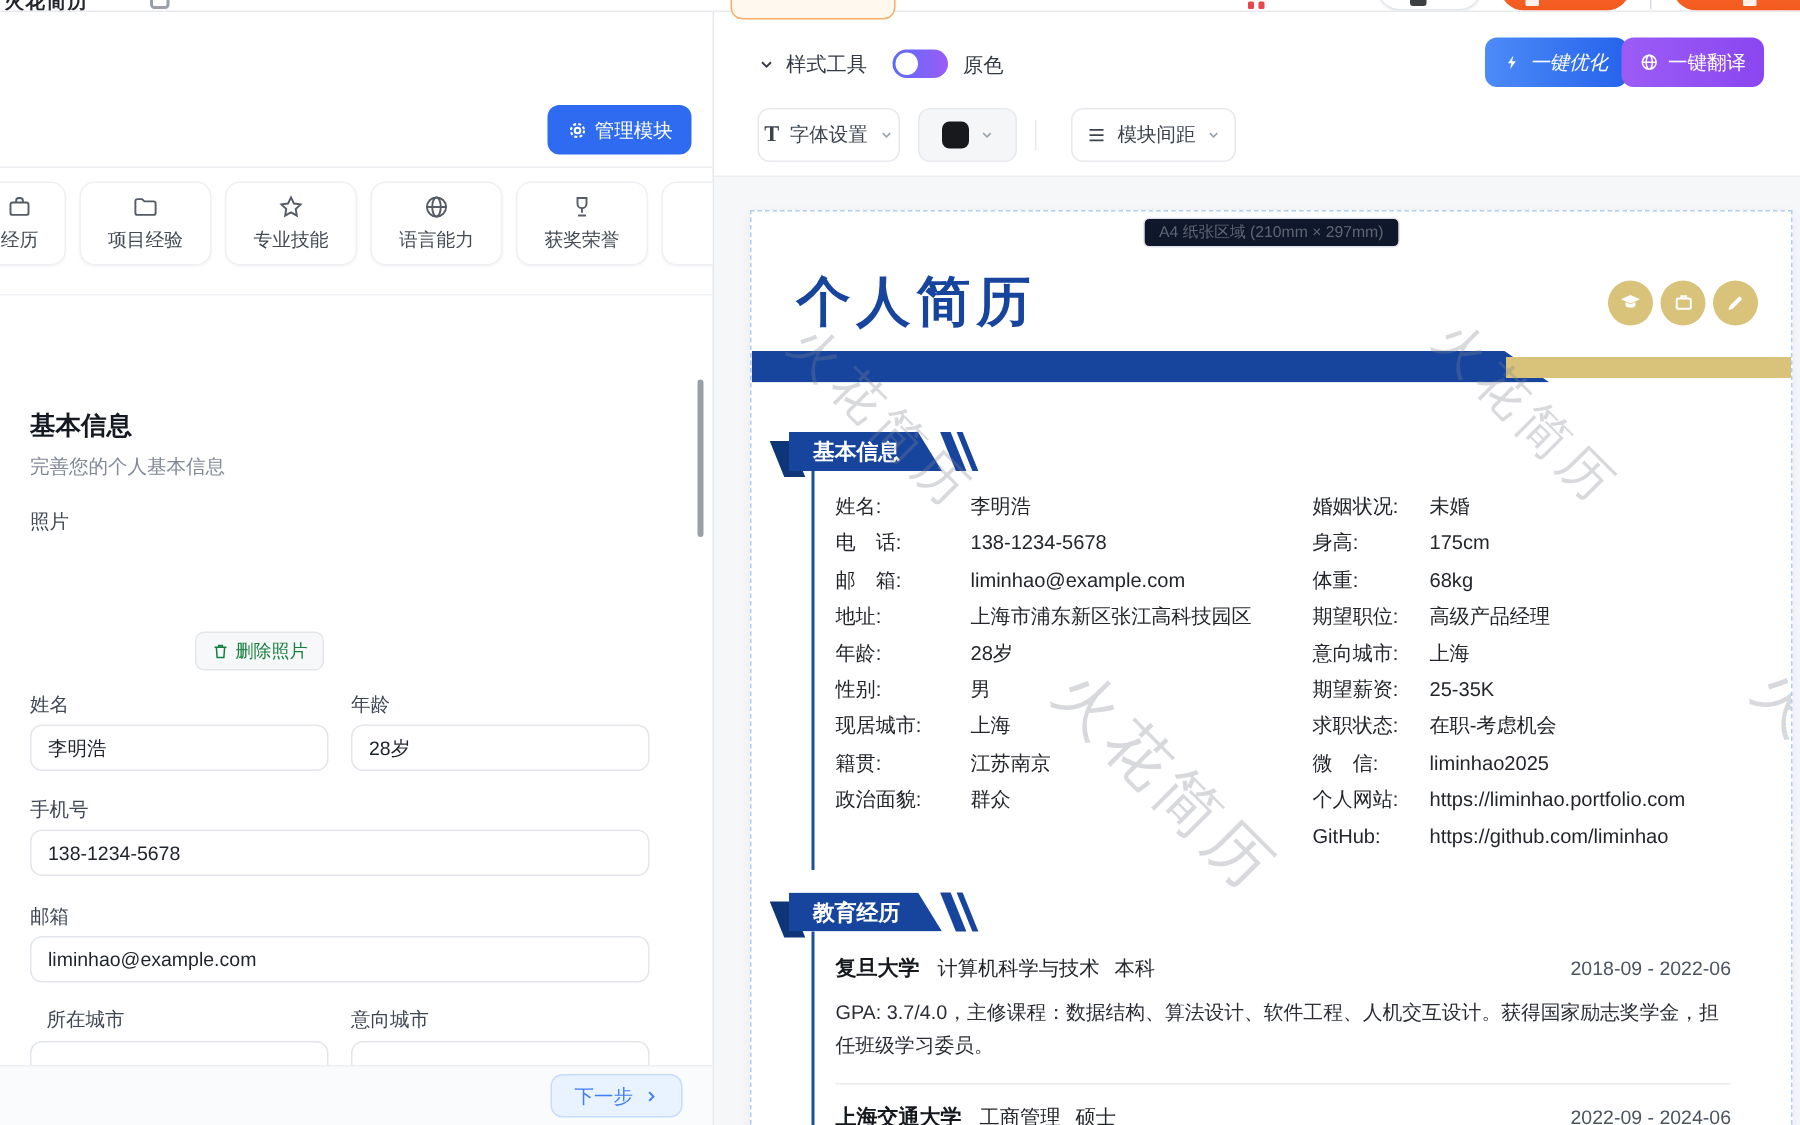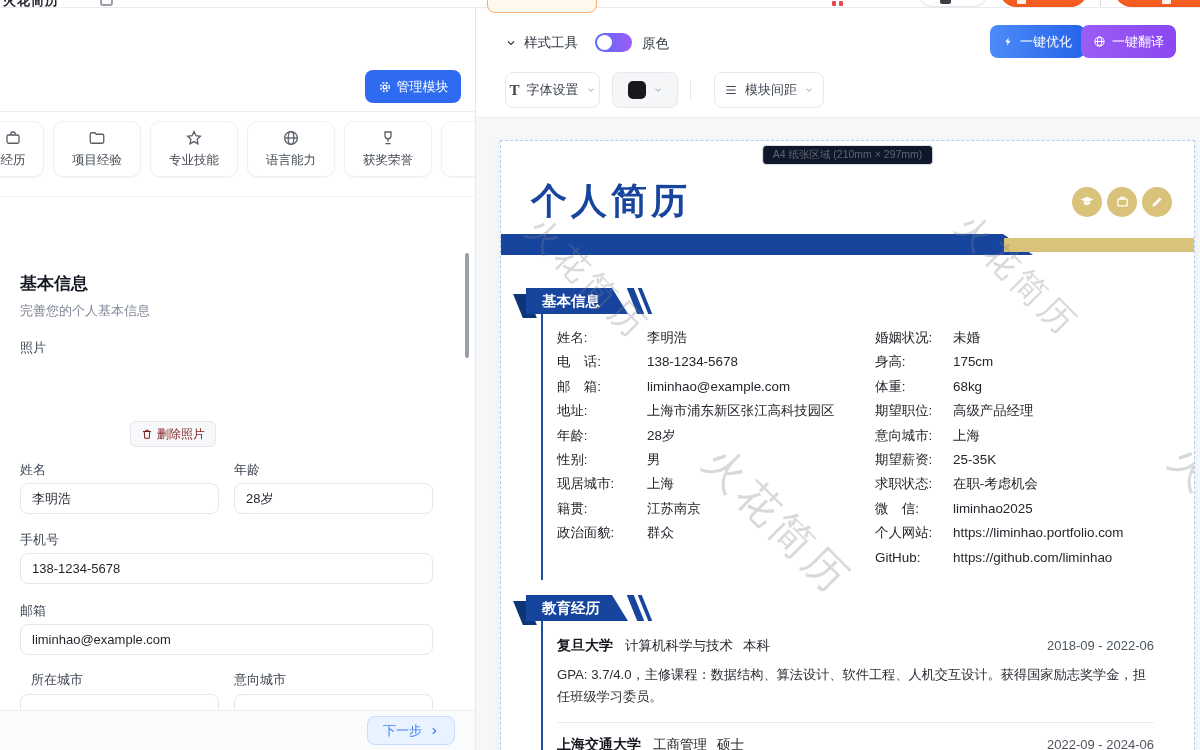--- a/index.html
+++ b/index.html
@@ -39,41 +39,41 @@
   .lp-divider { position:absolute; top:188px; left:0; right:0; border-top:1px solid #f0f1f4; }
 
   .form-title { position:absolute; left:20px; top:264px; font-size:17px; font-weight:bold; color:#141821; }
   .form-sub   { position:absolute; left:20px; top:294px; font-size:13px; color:#818896;text-align:right; }
   .photo-label{ position:absolute; left:20px; top:331px; font-size:13px; color:#3f4654; }
   .upload-box { position:absolute; left:20px; top:352px; width:82px; height:86px; border:2px dashed #d4d8df;
     border-radius:8px; display:flex; flex-direction:column; align-items:center; justify-content:center;
     gap:5px; color:#596070; cursor:pointer; background:#fff; }
   .upload-box span { font-size:10.5px; color:#6a7180; }
   .delete-btn { position:absolute; left:130px; top:413px; height:26px; padding:0 10px; border:1px solid #e3e6eb;
-    border-radius:6px; background:#f7f8fa; font-size:12px; color:#7f1d1d; display:flex; align-items:center; gap:4px; cursor:pointer; }
+    border-radius:6px; background:#f7f8fa; font-size:12px; color:#15803d; display:flex; align-items:center; gap:4px; cursor:pointer; }
   .fld-label { position:absolute; font-size:13px; color:#3f4654; }
   .lp-input { position:absolute; height:31px; border:1px solid #e3e6eb; border-radius:8px; padding:0 11px;
     font-size:13px; color:#1f232b; background:#fff; font-family:inherit; }
   .lp-footer { position:absolute; bottom:0; left:0; right:0; height:40px; background:#fafbfd; border-top:1px solid #edeff3; }
   .next-btn { position:absolute; right:20px; top:5px; width:88px; height:29px; border-radius:8px; background:#e9f2ff;
     border:1px solid #c6ddff; color:#3f7ef7; font-size:13px; display:flex; align-items:center; justify-content:center; gap:7px; cursor:pointer; }
   .lp-scroll-thumb { position:absolute; right:6px; top:245px; width:4px; height:105px; background:#9aa0a8; border-radius:2px; }
 
   
   .right-panel { position:absolute; top:8px; left:476px; width:724px; height:742px; background:#f6f7f9; }
   .rp-toolbar { position:relative; height:110px; background:#fff; border-bottom:1px solid #eceef1; }
   .style-tools { position:absolute; left:29px; top:26px; display:flex; align-items:center; gap:7px;
     font-size:13.5px; color:#333a45; cursor:pointer; }
   .toggle { position:absolute; left:119px; top:25px; width:37px; height:19px; border-radius:10px;
     background:linear-gradient(90deg,#5b6cfa,#9b5cf6); cursor:pointer; }
   .toggle .knob { position:absolute; left:2px; top:2px; width:15px; height:15px; border-radius:50%; background:#fff; }
   .toggle-label { position:absolute; left:166px; top:27px; font-size:13.5px; color:#333a45; }
   .grad-btn { position:absolute; top:17px; height:33px; width:95px; border-radius:8px; border:none; color:#fff;
     font-size:13px; display:flex; align-items:center; justify-content:center; gap:6px; cursor:pointer; }
-  .opt-btn { right:115px; background:linear-gradient(90deg,#4d8bf8,var(--optimize-blue,#2563eb)); }
+  .opt-btn { right:115px; background:linear-gradient(90deg,#4d8bf8,var(--optimize-blue,#2563eb));font-style:italic; }
   .trans-btn { right:24px; background:linear-gradient(90deg,#9b5cf6,var(--purple,#8b46f0)); }
   .tb-btn { position:absolute; top:64px; height:36px; border-radius:8px; border:1px solid #e7e9ee; background:#fff;
     font-size:13px; color:#3c434e; display:flex; align-items:center; justify-content:center; gap:7px; cursor:pointer; }
   .font-btn { left:29px; width:95px; } .color-btn { left:136px; width:66px; background:#f5f6f8; }
   .swatch { width:18px; height:18px; background:#17191c; border-radius:5px; }
   .tb-divider { position:absolute; left:214px; top:72px; width:1px; height:20px; background:#e7e9ee; }
   .spacing-btn { left:238px; width:110px; } .margin-btn { left:362px; width:108px; }
   .chev { color:#98a0ab; display:flex; }
 
   

